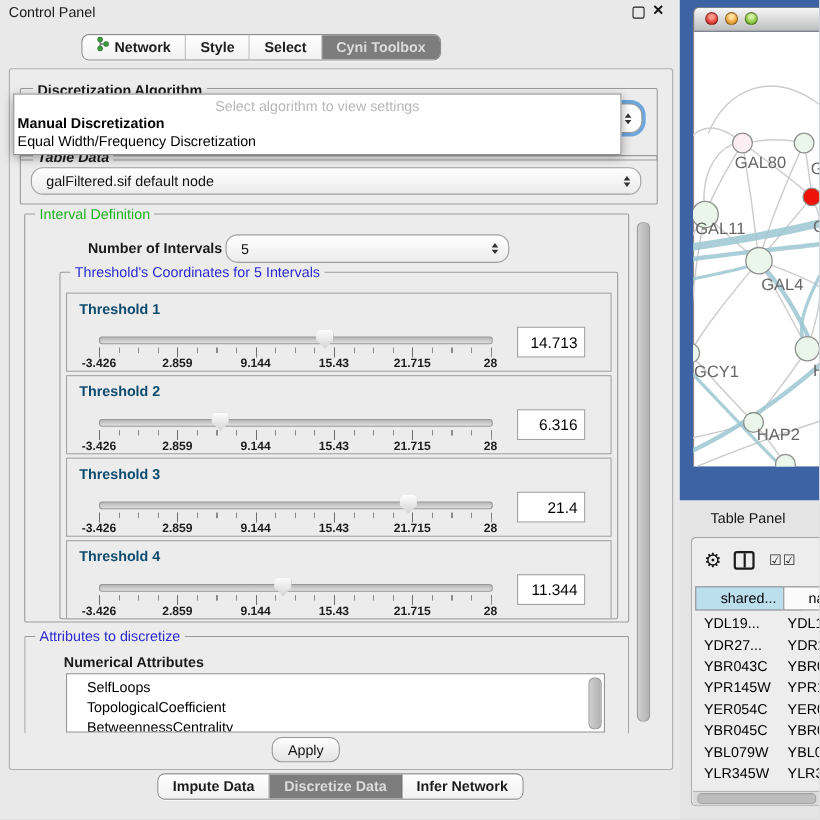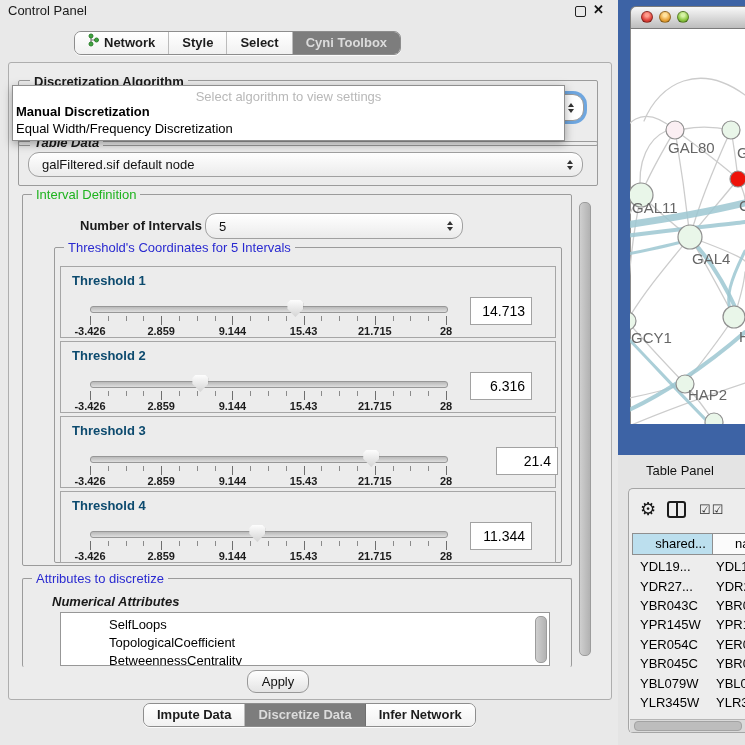--- a/index.html
+++ b/index.html
@@ -43,21 +43,21 @@
             clip-path:polygon(18% 0,82% 0,100% 18%,100% 52%,50% 100%,0 52%,0 18%);
             filter:drop-shadow(0 0 1px #7e7e7e);}
   .ticks-min{position:absolute;width:357px;height:5px;
              background:repeating-linear-gradient(90deg,#8a8a8a 0 1px,transparent 1px 17.8px);}
   .ticks-maj{position:absolute;width:357px;height:9px;
              background:repeating-linear-gradient(90deg,#6e6e6e 0 1px,transparent 1px 71.2px);}
   .tick-lab{position:absolute;font-size:11px;font-weight:bold;color:#1c1c1c;transform:translateX(-50%);white-space:nowrap;}
   .val-box{position:absolute;width:54px;height:26px;border:1px solid #a2a2a2;background:#fff;
            font-family:inherit;font-size:14px;color:#000;text-align:right;padding:0 6px 0 0;box-sizing:content-box;}
   .attr-list{position:absolute;left:60px;top:612px;width:488px;height:52px;background:#fff;border:1px solid #979797;overflow:hidden;}
-  .attr-item{padding-left:13px;font-size:13px;line-height:18px;color:#000;white-space:nowrap;margin-left:35px;}
+  .attr-item{padding-left:18px;font-size:13px;line-height:18px;color:#000;white-space:nowrap;}
   .apply-btn{position:absolute;left:247px;top:670px;width:60px;height:21px;border:1px solid #989898;border-radius:9px;
              background:linear-gradient(#fefefe,#e4e4e4);font-size:13px;color:#111;text-align:center;line-height:21px;}
   
   .blue-bg{position:absolute;left:618px;top:0;width:127px;height:455px;background:#3d63a5;}
   .mac-titlebar{position:absolute;left:630px;top:6px;width:115px;height:23px;border:1px solid #7b7b7b;border-right:none;
                 border-radius:6px 0 0 0;background:linear-gradient(#f8f8f8,#bdbdbd);box-sizing:border-box;}
   .light{position:absolute;width:12px;height:12px;border-radius:50%;border:1px solid rgba(0,0,0,.35);box-sizing:border-box;}
   .net-canvas{position:absolute;left:630px;top:29px;width:115px;height:395px;background:#ffffff;border-left:1px solid #8a8a8a;box-sizing:border-box;}
   .tp-bg{position:absolute;left:618px;top:455px;width:127px;height:290px;background:#e4e4e4;}
   .tp-title{position:absolute;left:646px;top:463px;font-size:13px;color:#111;}
@@ -181,39 +181,39 @@
         <div class="sl-track" style="left: 90px; top: 456px;"></div>
         <div class="sl-thumb" style="left: 363.24px; top: 450px;"></div>
         <div class="ticks-min" style="left: 90px; top: 466px;"></div>
         <div class="ticks-maj" style="left: 90px; top: 466px;"></div>
         <span class="tick-lab" style="left: 90px; top: 475px;">-3.426</span>
         <span class="tick-lab" style="left: 161.2px; top: 475px;">2.859</span>
         <span class="tick-lab" style="left: 232.4px; top: 475px;">9.144</span>
         <span class="tick-lab" style="left: 303.6px; top: 475px;">15.43</span>
         <span class="tick-lab" style="left: 374.8px; top: 475px;">21.715</span>
         <span class="tick-lab" style="left: 446px; top: 475px;">28</span>
-        <input class="val-box" readonly="readonly" value="21.4" style="left: 470px; top: 447px; margin-left: 26px;">
+        <input class="val-box" readonly="readonly" value="21.4" style="left: 470px; top: 447px;">
         <div class="thr-row" style="top: 491px;"></div>
         <div class="thr-label" style="left: 72px; top: 498px;">Threshold 4</div>
         <div class="sl-track" style="left: 90px; top: 531px;"></div>
         <div class="sl-thumb" style="left: 249.32px; top: 525px;"></div>
         <div class="ticks-min" style="left: 90px; top: 541px;"></div>
         <div class="ticks-maj" style="left: 90px; top: 541px;"></div>
         <span class="tick-lab" style="left: 90px; top: 550px;">-3.426</span>
         <span class="tick-lab" style="left: 161.2px; top: 550px;">2.859</span>
         <span class="tick-lab" style="left: 232.4px; top: 550px;">9.144</span>
         <span class="tick-lab" style="left: 303.6px; top: 550px;">15.43</span>
         <span class="tick-lab" style="left: 374.8px; top: 550px;">21.715</span>
         <span class="tick-lab" style="left: 446px; top: 550px;">28</span>
         <input class="val-box" readonly="readonly" value="11.344" style="left: 470px; top: 522px;">
       </div>
 
     <div class="grp" style="left:22px;top:578px;width:548px;height:88px;border-bottom:none;"></div>
     <span class="grp-title t-blue" style="left:32px;top:571px;">Attributes to discretize</span>
-    <span class="grp-title t-bold" style="left:48px;top:594px;background:transparent;font-style:italic;">Numerical Attributes</span>
+    <span class="grp-title t-bold" style="left:54px;top:594px;background:transparent;">Numerical Attributes</span>
     <div class="attr-list">
       <div style="height:3px;"></div>
       <div id="attrItems">
           <div class="attr-item">SelfLoops</div>
           <div class="attr-item">TopologicalCoefficient</div>
           <div class="attr-item">BetweennessCentrality</div>
         </div>
       <div class="scroll-thumb" style="left:474px;top:3px;width:10px;height:45px;"></div>
     </div>
 

